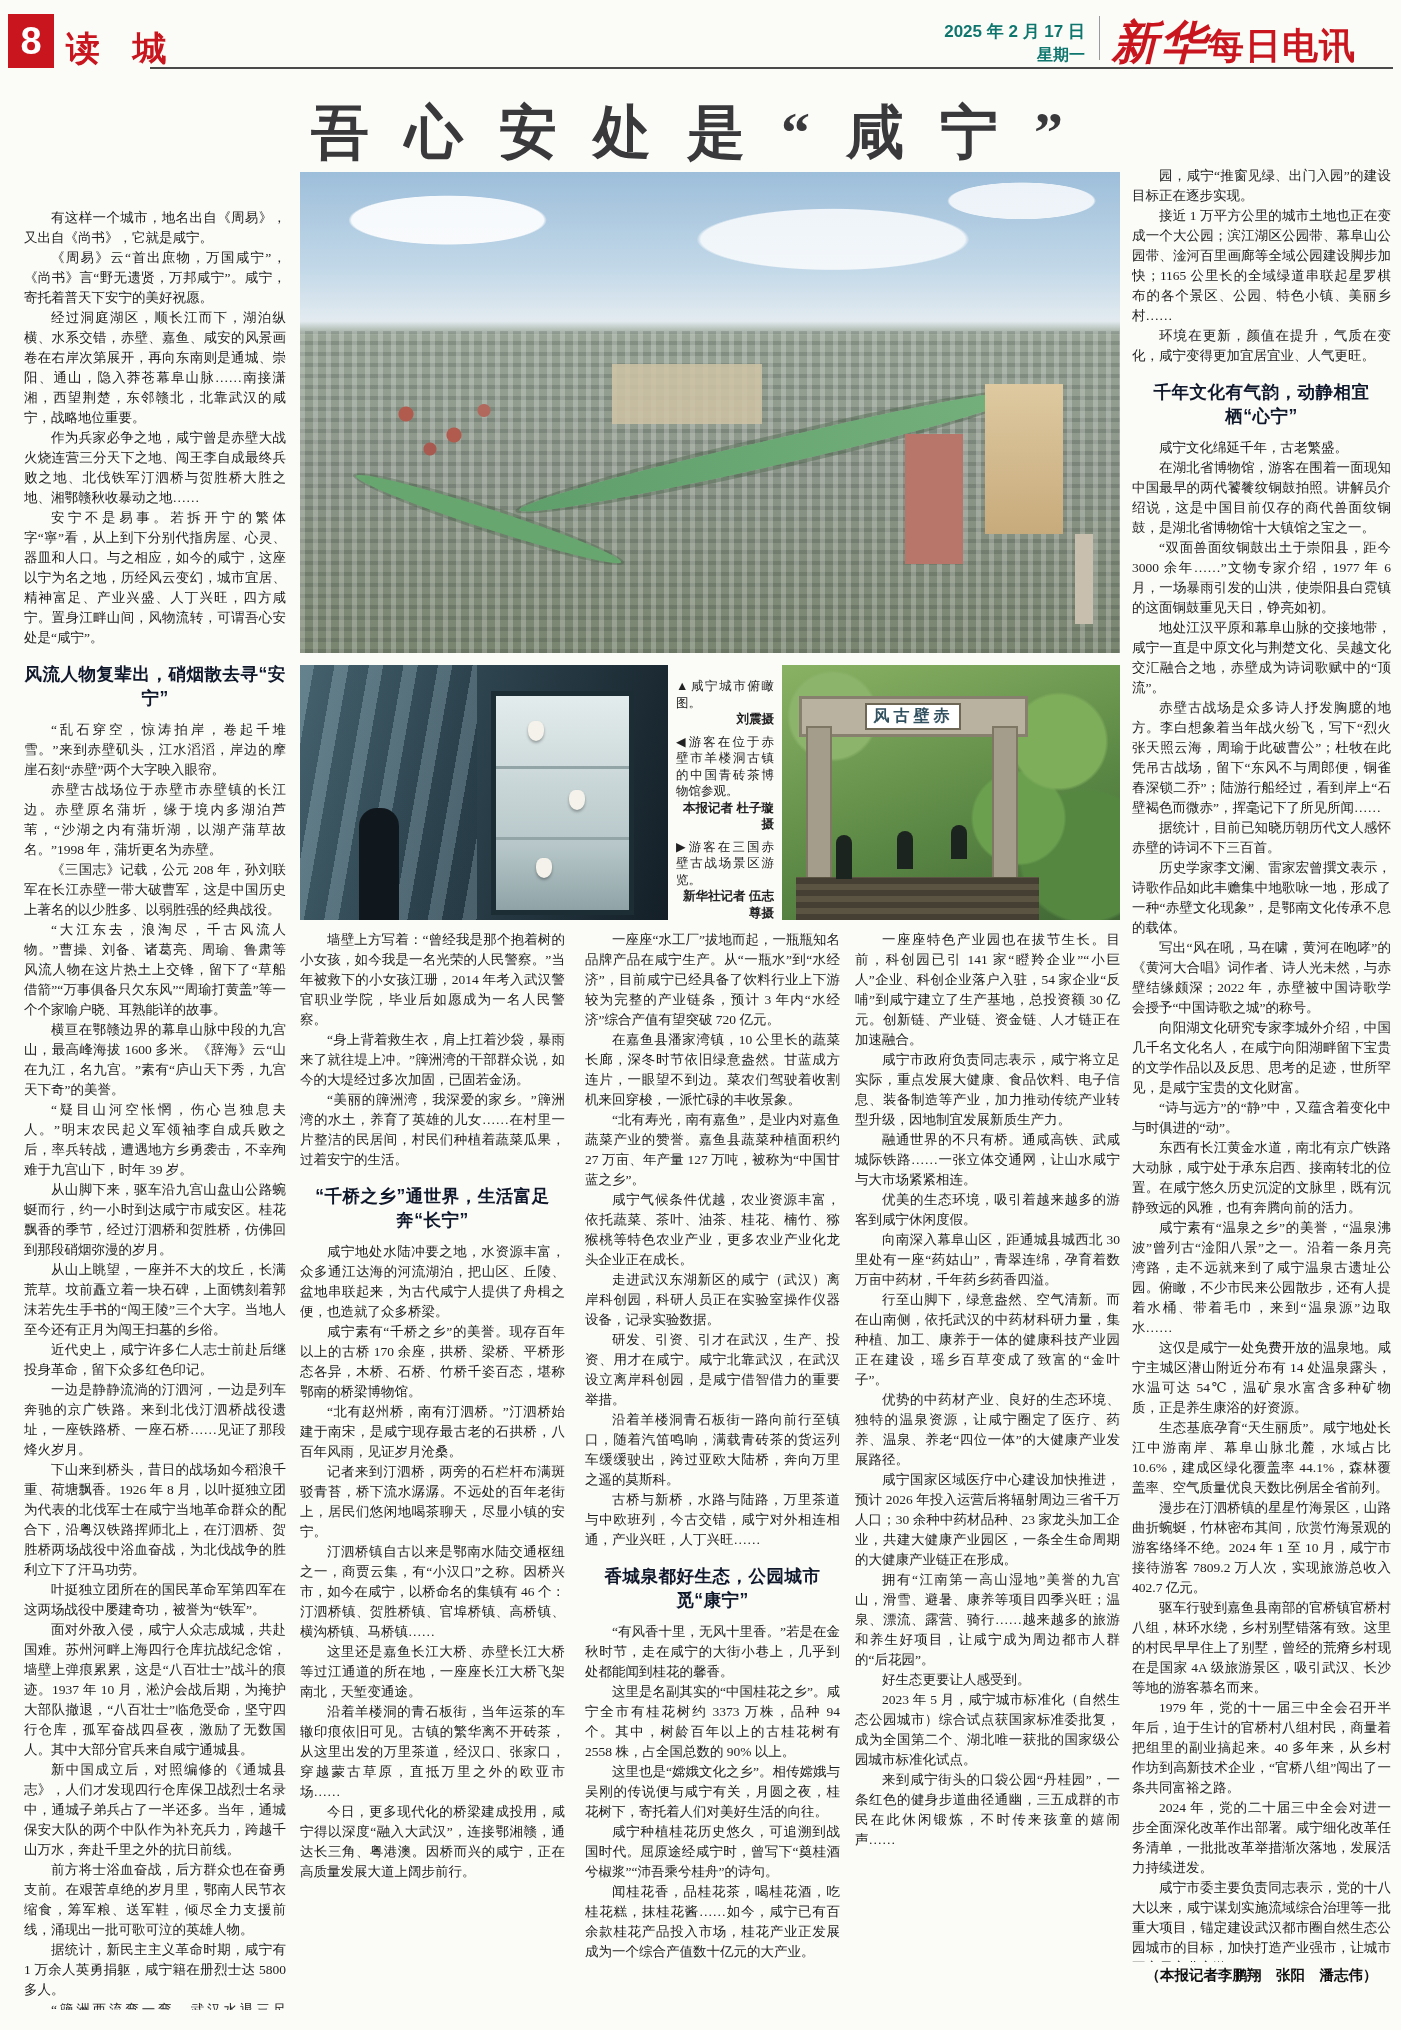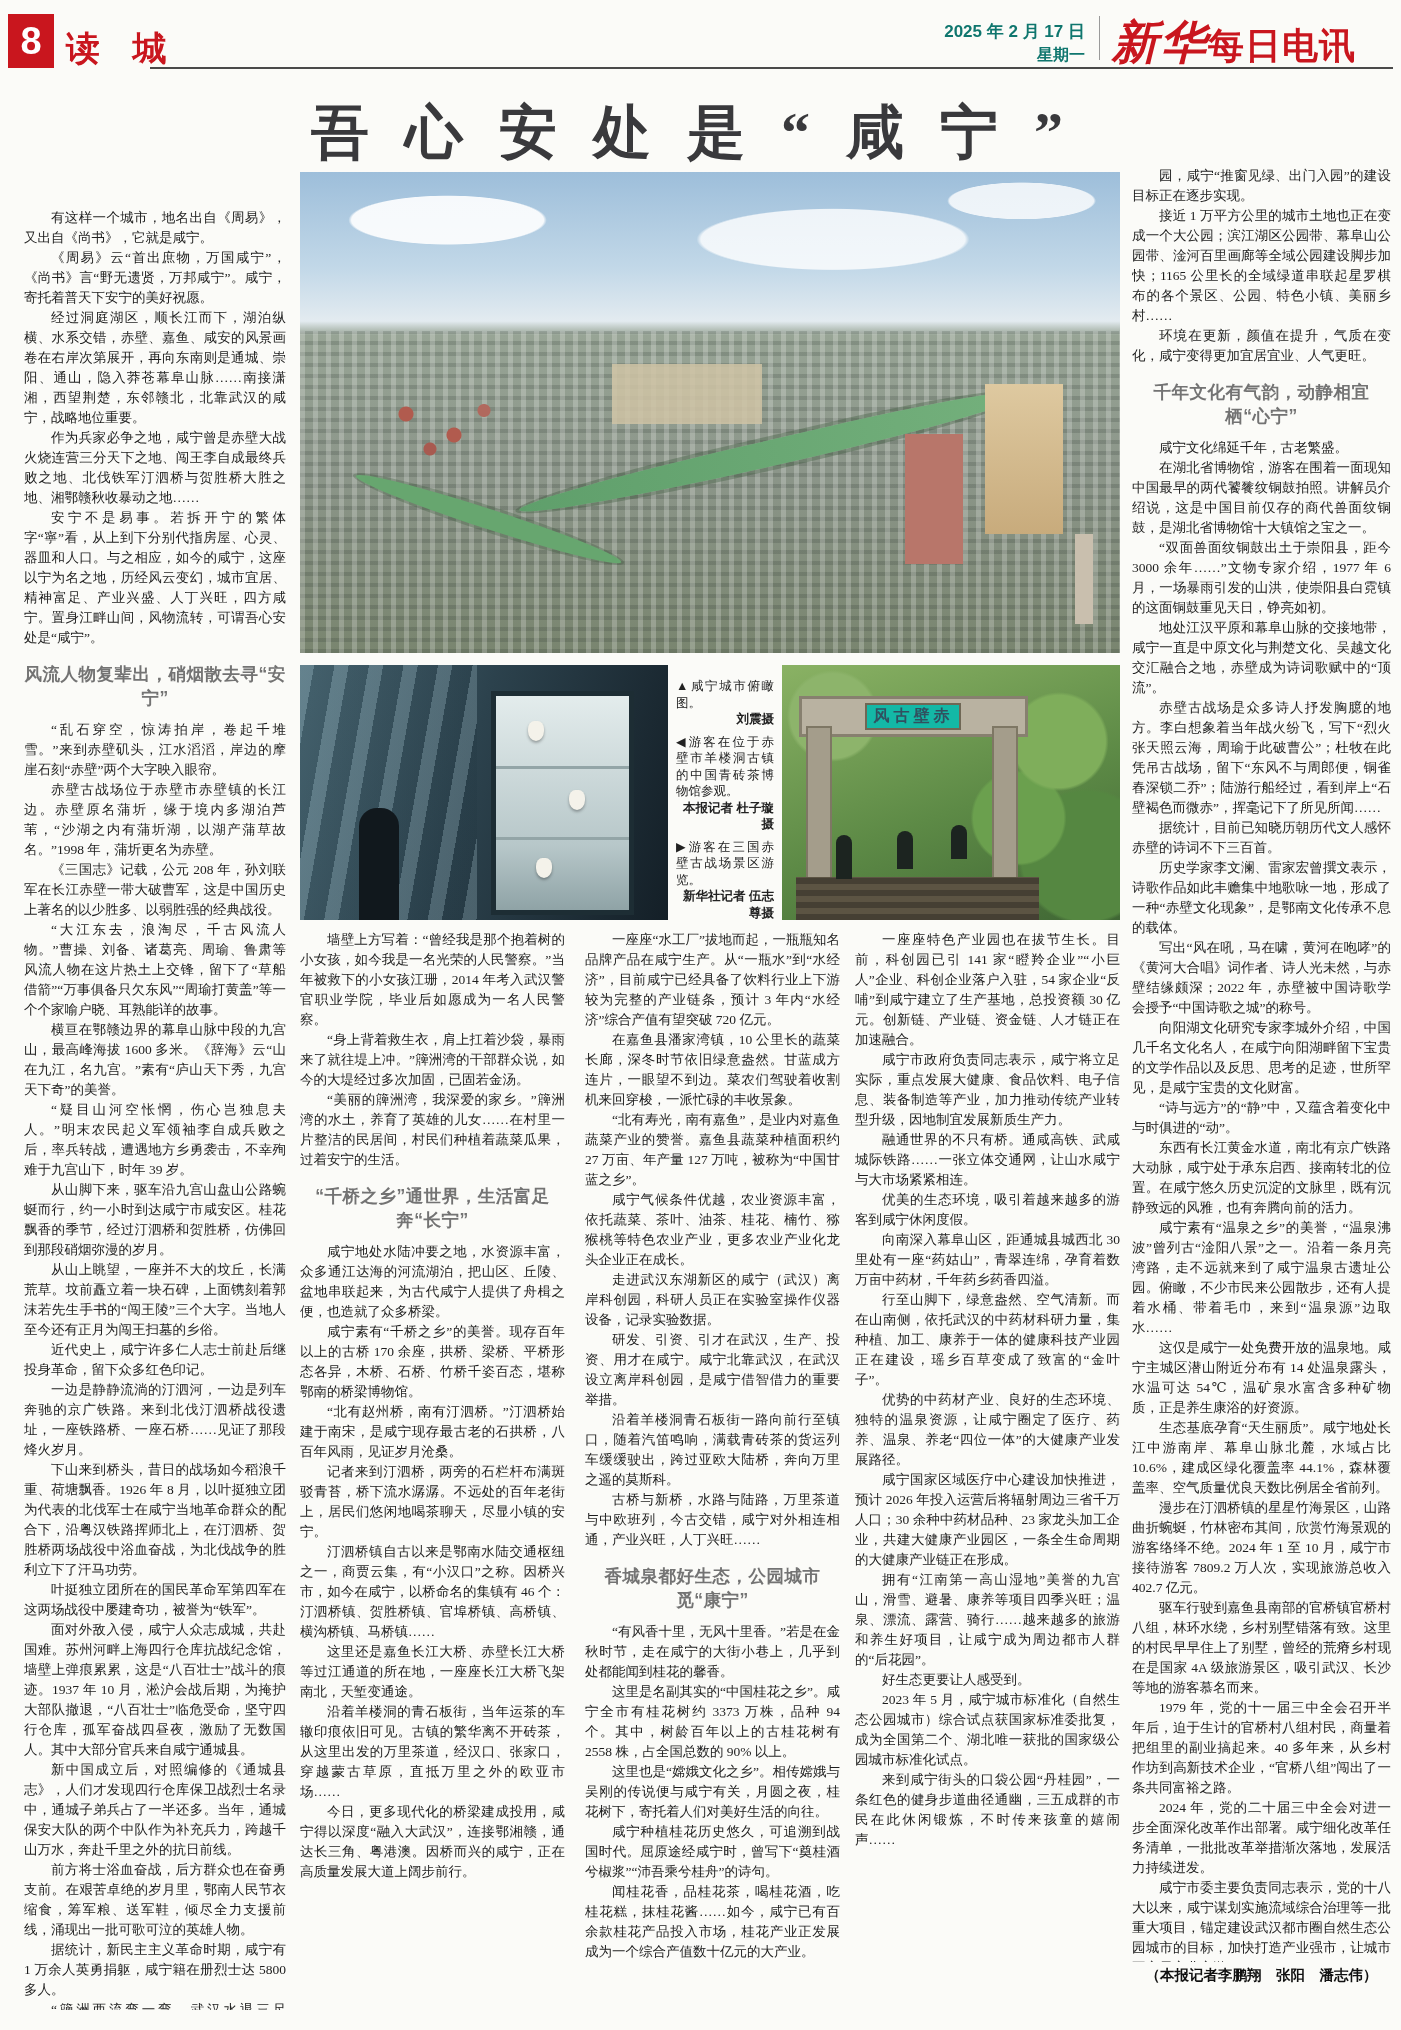--- a/index.html
+++ b/index.html
@@ -47,21 +47,21 @@
     letter-spacing:36px;font-family:"Liberation Serif","DejaVu Serif",serif;
     white-space:nowrap;
   }
   
   .col{position:absolute;overflow:hidden;text-align:justify;}
   .col .para{
     margin:0;text-indent:2em;font-size:13.5px;line-height:20px;color:#1d1d1d;
   }
   .col .sec-head{
     font-family:"Liberation Sans","DejaVu Sans",sans-serif;
-    font-weight:bold;font-size:17.5px;color:#737373;text-align:center;
+    font-weight:bold;font-size:17.5px;color:#0f172a;text-align:center;
     margin:14px 0 10px 0;letter-spacing:0.5px;
   }
   #col1{left:24px;top:208px;width:262px;height:1802px;}
   #col2{left:300px;top:930px;width:265px;height:1082px;}
   #col3{left:585px;top:930px;width:255px;height:1082px;}
   #col4{left:855px;top:930px;width:265px;height:1082px;}
   #col5{left:1132px;top:166px;width:259px;height:1796px;}
   .credit-line{
     position:absolute;left:1132px;top:1966px;width:259px;text-align:center;
     font-weight:bold;font-size:14.5px;
@@ -143,21 +143,21 @@
       radial-gradient(circle at 90% 75%,#558741 0 18%,transparent 19%),
       radial-gradient(circle at 15% 20%,#8db46b 0 12%,transparent 13%),
       linear-gradient(160deg,#8ab264 0%,#5d8a46 55%,#3f6634 100%);
   }
   #photo-gate .beam{
     position:absolute;left:5%;top:12%;width:66%;height:14%;
     background:#b9b2a1;border:3px solid #87806f;
     display:flex;align-items:center;justify-content:center;
   }
   #photo-gate .plaque{
-    background:#14b8a6;border:2px solid #6f6755;padding:1px 6px;
+    background:#ffffff;border:2px solid #6f6755;padding:1px 6px;
     font-size:16px;font-weight:bold;color:#31505f;letter-spacing:4px;
     font-family:"Liberation Serif",serif;
   }
   #photo-gate .pillar{position:absolute;top:24%;width:22px;height:62%;background:#a49d8b;border:2px solid #7e7764;}
   #photo-gate .steps{
     position:absolute;left:4%;bottom:0;width:72%;height:17%;
     background:repeating-linear-gradient(0deg,#453f33 0 6px,#5c5443 6px 12px);
   }
   #photo-gate .walker{position:absolute;width:16px;height:44px;background:#1c2420;border-radius:8px 8px 0 0;}
   

